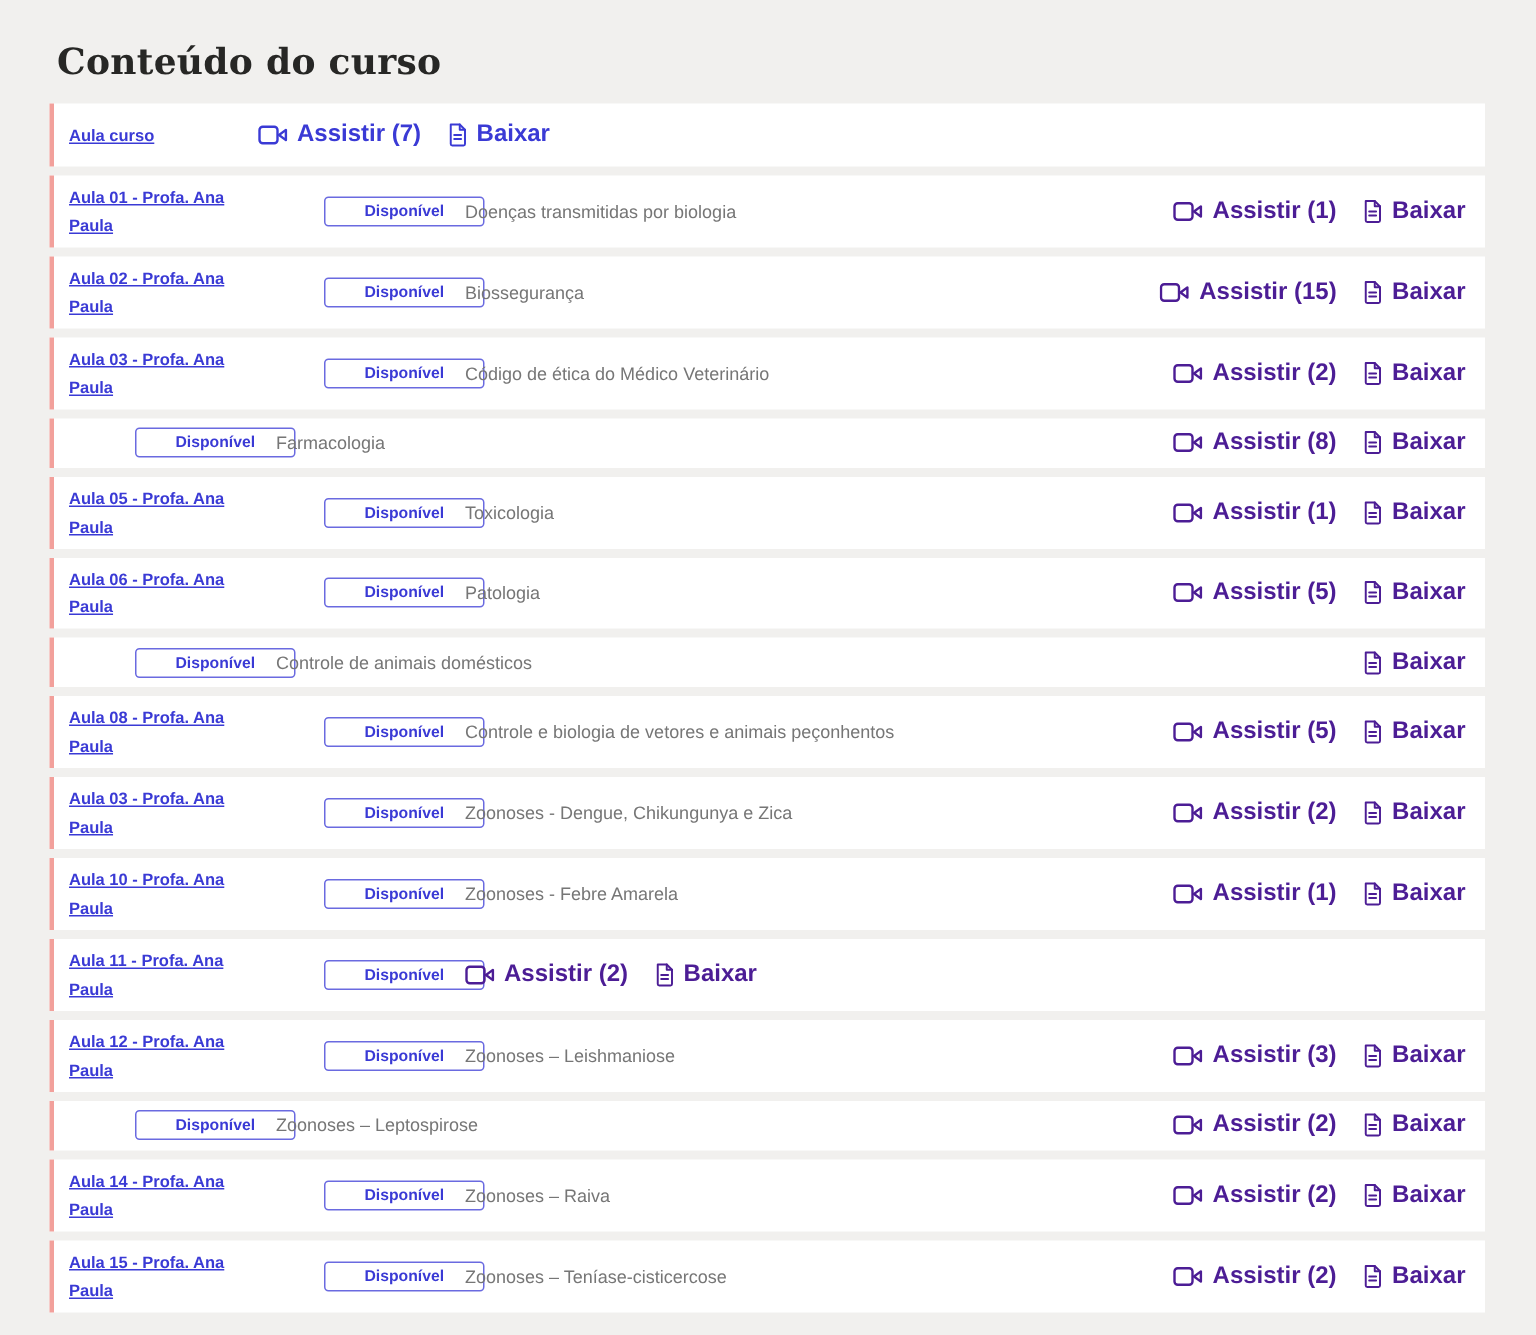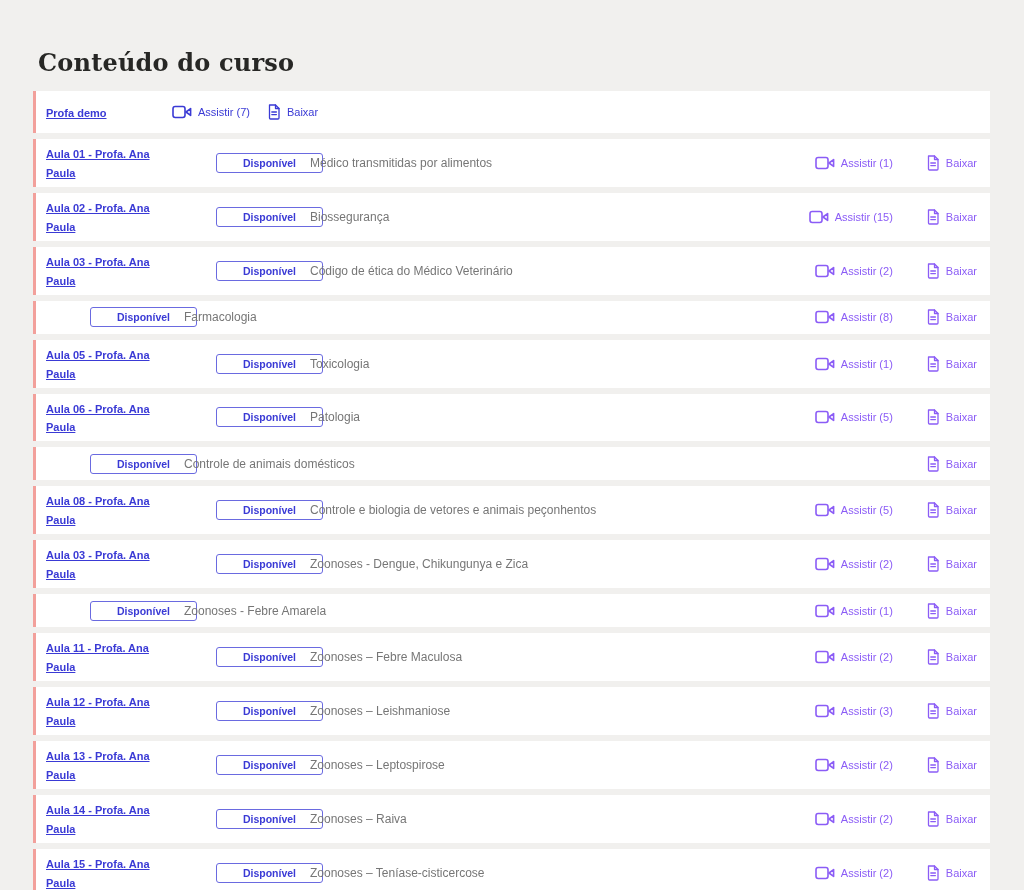--- a/index.html
+++ b/index.html
@@ -9,21 +9,20 @@
     font-family: "Liberation Sans", "DejaVu Sans", sans-serif;
   }
   .page { padding: 26px 0 0 0; }
   .page-title {
     margin-left: 38px;
     font-family: "DejaVu Serif", serif;
     font-weight: 700;
     font-size: 24px;
     color: #272725;
     letter-spacing: 0.2px;
-    margin-top: 22px;
   }
   .course-list {
     margin: 14px 0 0 33px;
     width: 957px;
   }
   .row {
     display: flex;
     align-items: center;
     background: #ffffff;
     border-left: 3px solid #f2a09b;
@@ -62,38 +61,38 @@
   .col-actions {
     display: flex;
     align-items: center;
     gap: 17px;
     flex-shrink: 0;
   }
   .action {
     display: flex;
     align-items: center;
     gap: 6px;
-    font-weight: normal;
-    font-size: 11px;
+    font-weight: bold;
+    font-size: 16px;
     white-space: nowrap;
   }
   .action.active { color: #3a3ad5; cursor: pointer; }
-  .action.inactive { color: #8b5cf6; margin-left: 16px; }
+  .action.inactive { color: #4c1d95; }
   .action svg { display: block; }
 </style>
 </head>
 <body>
 
 <div class="page">
   <h1 class="page-title">Conteúdo do curso</h1>
 
   <div class="course-list" id="course-list">
   <div class="row demo">
     <div class="col-link">
-      <a class="lesson-link" href="#">Profa demo</a>
+      <a class="lesson-link" href="#">Aula curso</a>
     </div>
 
     <div class="col-actions">
       <span class="action watch active">
         <svg width="20" height="14" viewBox="0 0 20 14" fill="none" stroke="currentColor" stroke-width="1.6" stroke-linejoin="round">
           <rect x="1" y="1.5" width="12" height="11" rx="2.2"></rect>
           <path d="M14 7 L18.6 3.6 V10.4 Z"></path>
         </svg>
         <span>Assistir (7)</span>
       </span>
@@ -108,21 +107,21 @@
     </div>
   </div>
 
   <div class="row">
     <div class="col-link">
       <a class="lesson-link" href="#">Aula 01 - Profa. Ana Paula</a>
     </div>
     <div class="col-badge">
       <span class="badge">Disponível</span>
     </div>
-    <div class="col-desc">Médico transmitidas por alimentos</div>
+    <div class="col-desc">Doenças transmitidas por biologia</div>
     <div class="col-actions">
       <span class="action watch inactive">
         <svg width="20" height="14" viewBox="0 0 20 14" fill="none" stroke="currentColor" stroke-width="1.6" stroke-linejoin="round">
           <rect x="1" y="1.5" width="12" height="11" rx="2.2"></rect>
           <path d="M14 7 L18.6 3.6 V10.4 Z"></path>
         </svg>
         <span>Assistir (1)</span>
       </span>
       <span class="action download inactive">
         <svg width="14" height="16" viewBox="0 0 14 16" fill="none" stroke="currentColor" stroke-width="1.3" stroke-linejoin="round" stroke-linecap="round">
@@ -333,20 +332,23 @@
           <path d="M2.5 1 H8.5 L12 4.5 V14 a1 1 0 0 1 -1 1 H3.5 a1 1 0 0 1 -1 -1 Z"></path>
           <path d="M8.5 1 V4.5 H12"></path>
           <path d="M4.8 8 H9.4 M4.8 10.6 H9.4"></path>
         </svg>
         <span>Baixar</span>
       </span>
     </div>
   </div>
 
   <div class="row">
+    <div class="col-link">
+      <a class="lesson-link" href="#">Aula 10 - Profa. Ana Paula</a>
+    </div>
     <div class="col-badge">
       <span class="badge">Disponível</span>
     </div>
     <div class="col-desc">Zoonoses - Febre Amarela</div>
     <div class="col-actions">
       <span class="action watch inactive">
         <svg width="20" height="14" viewBox="0 0 20 14" fill="none" stroke="currentColor" stroke-width="1.6" stroke-linejoin="round">
           <rect x="1" y="1.5" width="12" height="11" rx="2.2"></rect>
           <path d="M14 7 L18.6 3.6 V10.4 Z"></path>
         </svg>
@@ -363,21 +365,20 @@
     </div>
   </div>
 
   <div class="row">
     <div class="col-link">
       <a class="lesson-link" href="#">Aula 11 - Profa. Ana Paula</a>
     </div>
     <div class="col-badge">
       <span class="badge">Disponível</span>
     </div>
-    <div class="col-desc">Zoonoses – Febre Maculosa</div>
     <div class="col-actions">
       <span class="action watch inactive">
         <svg width="20" height="14" viewBox="0 0 20 14" fill="none" stroke="currentColor" stroke-width="1.6" stroke-linejoin="round">
           <rect x="1" y="1.5" width="12" height="11" rx="2.2"></rect>
           <path d="M14 7 L18.6 3.6 V10.4 Z"></path>
         </svg>
         <span>Assistir (2)</span>
       </span>
       <span class="action download inactive">
         <svg width="14" height="16" viewBox="0 0 14 16" fill="none" stroke="currentColor" stroke-width="1.3" stroke-linejoin="round" stroke-linecap="round">
@@ -411,23 +412,20 @@
           <path d="M2.5 1 H8.5 L12 4.5 V14 a1 1 0 0 1 -1 1 H3.5 a1 1 0 0 1 -1 -1 Z"></path>
           <path d="M8.5 1 V4.5 H12"></path>
           <path d="M4.8 8 H9.4 M4.8 10.6 H9.4"></path>
         </svg>
         <span>Baixar</span>
       </span>
     </div>
   </div>
 
   <div class="row">
-    <div class="col-link">
-      <a class="lesson-link" href="#">Aula 13 - Profa. Ana Paula</a>
-    </div>
     <div class="col-badge">
       <span class="badge">Disponível</span>
     </div>
     <div class="col-desc">Zoonoses – Leptospirose</div>
     <div class="col-actions">
       <span class="action watch inactive">
         <svg width="20" height="14" viewBox="0 0 20 14" fill="none" stroke="currentColor" stroke-width="1.6" stroke-linejoin="round">
           <rect x="1" y="1.5" width="12" height="11" rx="2.2"></rect>
           <path d="M14 7 L18.6 3.6 V10.4 Z"></path>
         </svg>

